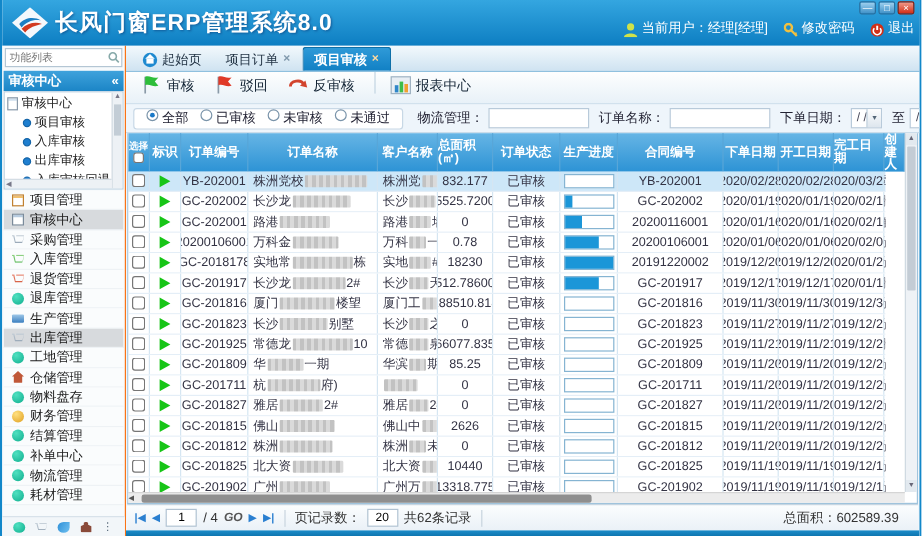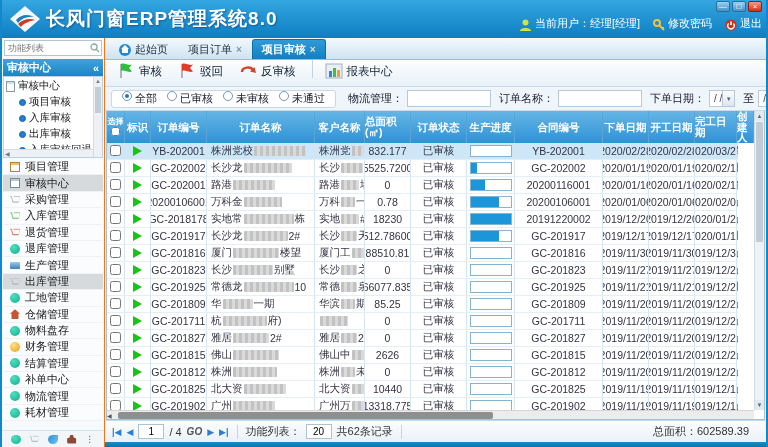--- a/index.html
+++ b/index.html
@@ -892,21 +892,21 @@
 
       <div class="pager">
         <span class="pic">|◀</span>
         <span class="pic">◀</span>
         <input class="pinput" value="1" style="">
         <span>/ 4</span>
         <span class="go">GO</span>
         <span class="pic">▶</span>
         <span class="pic">▶|</span>
         <span class="psep"></span>
-        <span>功能列表：</span>
+        <span>页记录数：</span>
         <input class="pinput" value="20" style="">
         <span>共62条记录</span>
         <span class="psep"></span>
         <span class="ptotal">总面积：602589.39</span>
       </div>
       <div class="bstrip"></div>
     </section>
   </div>
 </div>
 

